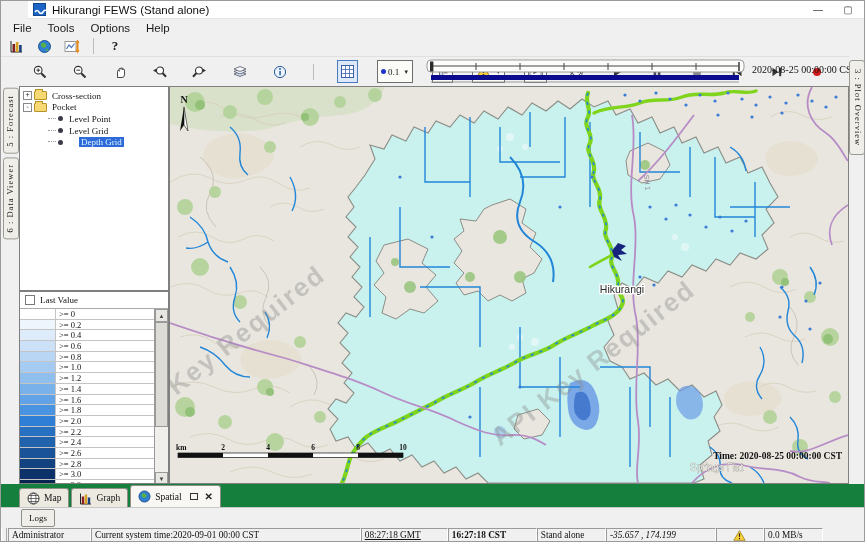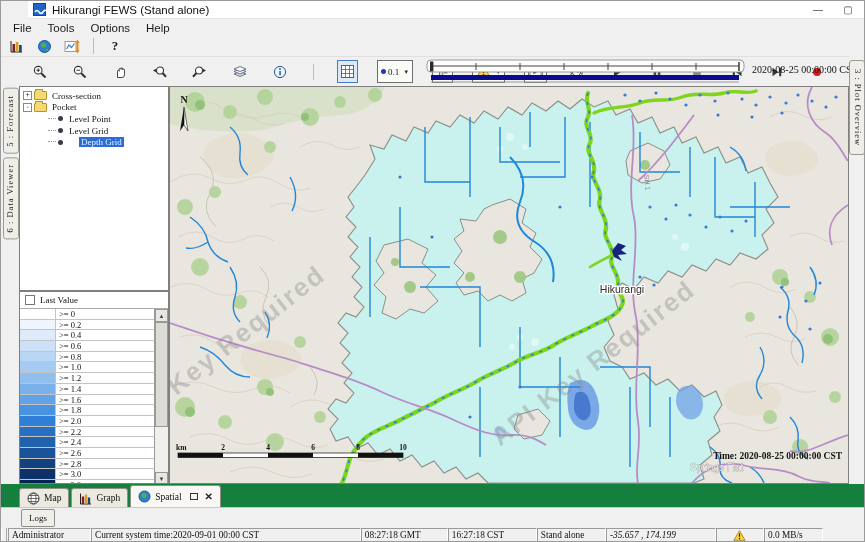--- a/index.html
+++ b/index.html
@@ -69,21 +69,21 @@
   .btab.active{background:#f8f7f3;height:22px;}
   .mini-sq{width:8px;height:7px;border:1.5px solid #333;margin-left:4px;}
   .tab-x{font-size:10px;font-weight:bold;color:#222;margin-left:3px;}
   
   .logsrow{position:absolute;left:0;top:507px;width:865px;height:20px;background:#f0f0f0;display:flex;align-items:center;padding-left:20px;}
   .logsbtn{border:1px solid #8f8f88;background:#efeee8;border-radius:2px;font-family:"Liberation Serif",serif;font-size:9px;color:#111;padding:3px 7px;}
   
   .statusbar{position:absolute;left:0;top:527px;width:865px;height:15px;background:#f0f0f0;display:flex;}
   .grip{width:6px;border-left:1px solid #fff;border-right:1px solid #aaa;margin-right:1px;}
   .seg{height:15px;border:1px solid;border-color:#9a9a9a #ffffff #ffffff #9a9a9a;font-family:"Liberation Serif",serif;font-size:9.3px;color:#111;padding:1px 3px 0 3px;white-space:nowrap;overflow:hidden;}
-  .seg.w-user{width:84px;}.seg.w-sys{width:273px;}.seg.w-gmt{width:88px;}.seg.w-loc{width:90px;}
+  .seg.w-user{width:84px;}.seg.w-sys{width:273px;}.seg.w-gmt{width:88px;text-decoration:underline;}.seg.w-loc{width:90px;font-weight:bold;}
   .seg.w-mode{width:70px;}.seg.w-coord{width:111px;font-style:italic;}.seg.w-warn{width:49px;display:flex;justify-content:center;align-items:center;padding:0;}
   .seg.w-spd{width:60px;}.seg.w-mem{width:43px;background:linear-gradient(to right,#9cc2f2 0 45%,#f1efe9 45%);margin-top:36px;}
 </style>
 </head>
 <body>
 
 <div class="win">
 
   <div class="titlebar">
     <span class="app-ico">

